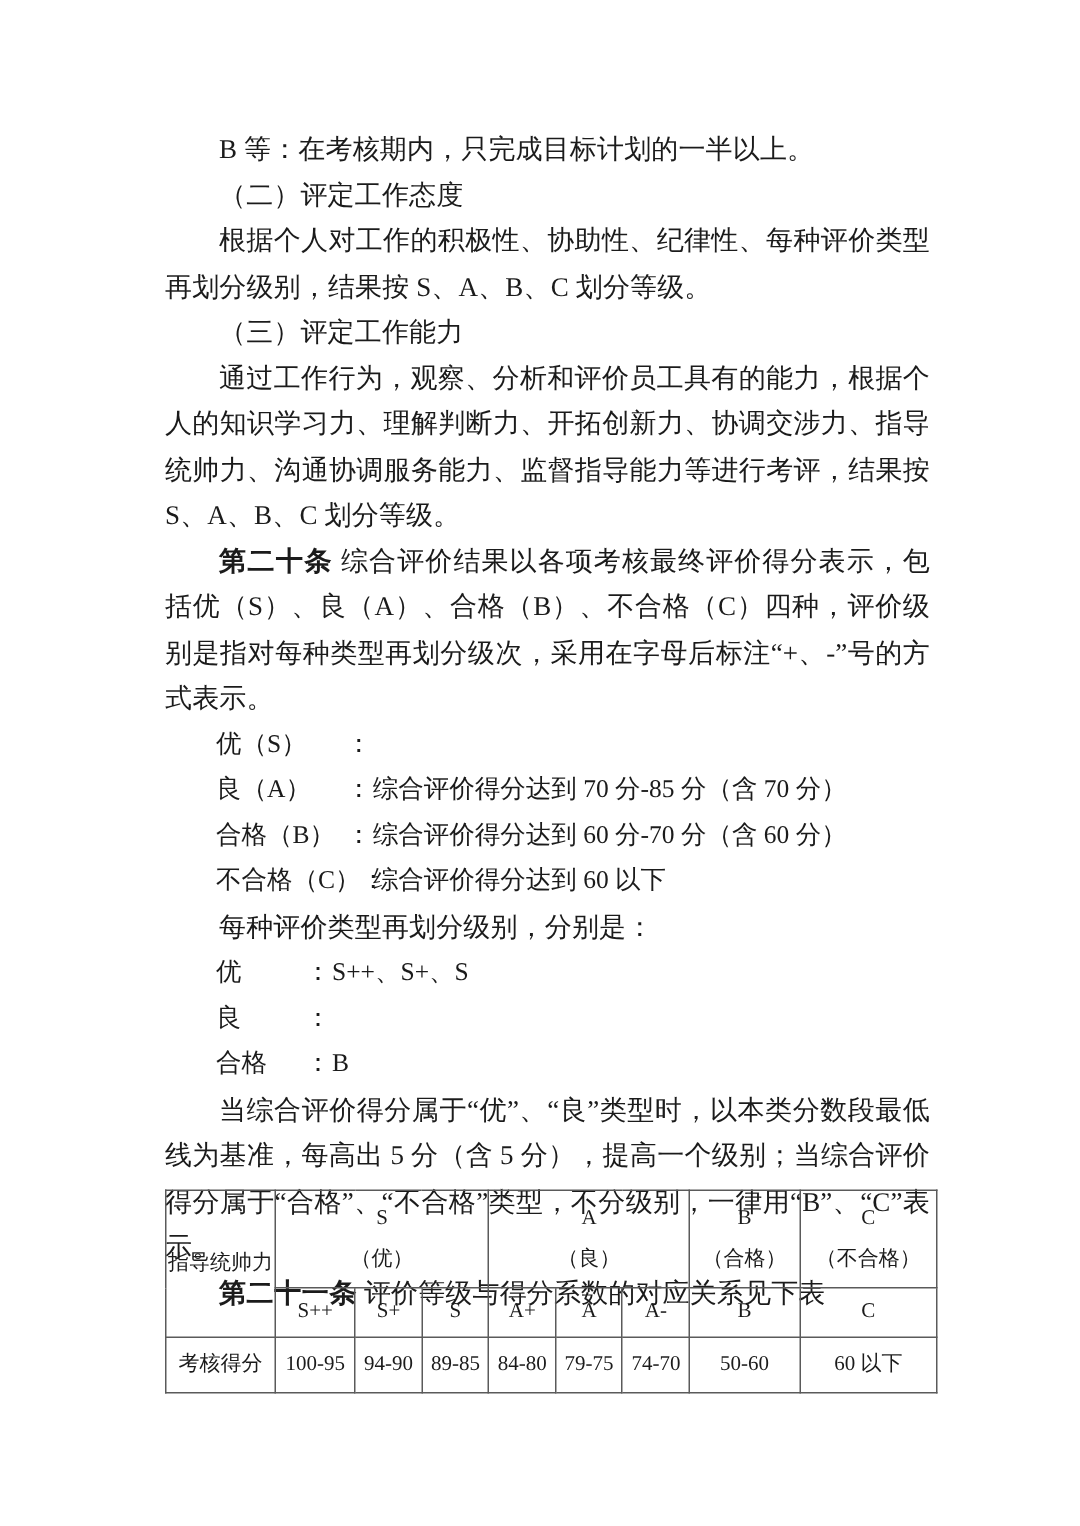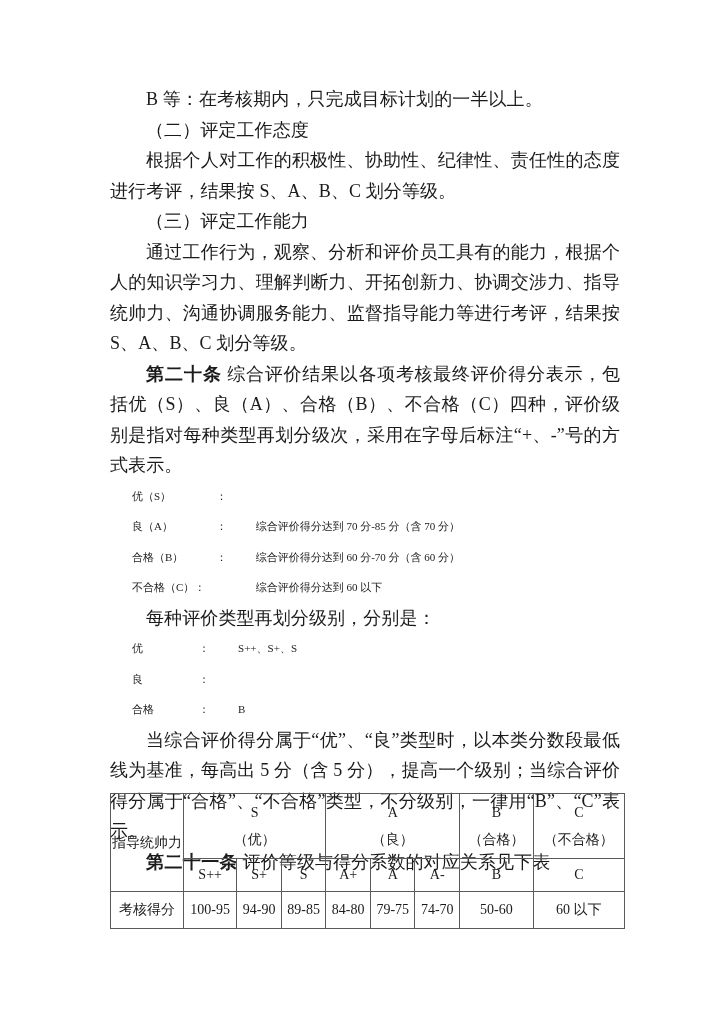--- a/index.html
+++ b/index.html
@@ -36,24 +36,23 @@
   .bold-art {
     font-weight: bold;
     letter-spacing: 0.4px;
   }
   
   .deflist {
     margin: 0;
   }
   .defrow {
     display: flex;
-    font-size: 11px;
+    font-size: 17px;
     line-height: 30.5px;
     padding-left: 2em;
-    gap: 28px;
   }
   .defrow .lbl {
     width: 5.1em;
     flex: 0 0 auto;
     white-space: nowrap;
   }
   .defrow .sep {
     width: 1.05em;
     flex: 0 0 auto;
   }
@@ -118,21 +117,21 @@
 </style>
 </head>
 <body>
 
 <div class="page">
 
   <div class="body-block">
 
     <p class="para indent">B 等：在考核期内，只完成目标计划的一半以上。</p>
     <p class="para indent">（二）评定工作态度</p>
-    <p class="para indent">根据个人对工作的积极性、协助性、纪律性、责任性的态度进行考评，结果按 S、A、B、C 划分等级。</p>
+    <p class="para indent">根据个人对工作的积极性、协助性、纪律性、每种评价类型再划分级别，结果按 S、A、B、C 划分等级。</p>
     <p class="para indent">（三）评定工作能力</p>
     <p class="para indent">通过工作行为，观察、分析和评价员工具有的能力，根据个人的知识学习力、理解判断力、开拓创新力、协调交涉力、指导统帅力、沟通协调服务能力、监督指导能力等进行考评，结果按 S、A、B、C 划分等级。</p>
 
     <p class="para indent"><span class="bold-art">第二十条</span>&nbsp;<span>综合评价结果以各项考核最终评价得分表示，包括优（S）、良（A）、合格（B）、不合格（C）四种，评价级别是指对每种类型再划分级次，采用在字母后标注“+、-”号的方式表示。</span></p>
 
     <div class="deflist">
       <div class="defrow">
         <span class="lbl">优（S）</span>
         <span class="sep">：</span>
       </div>

